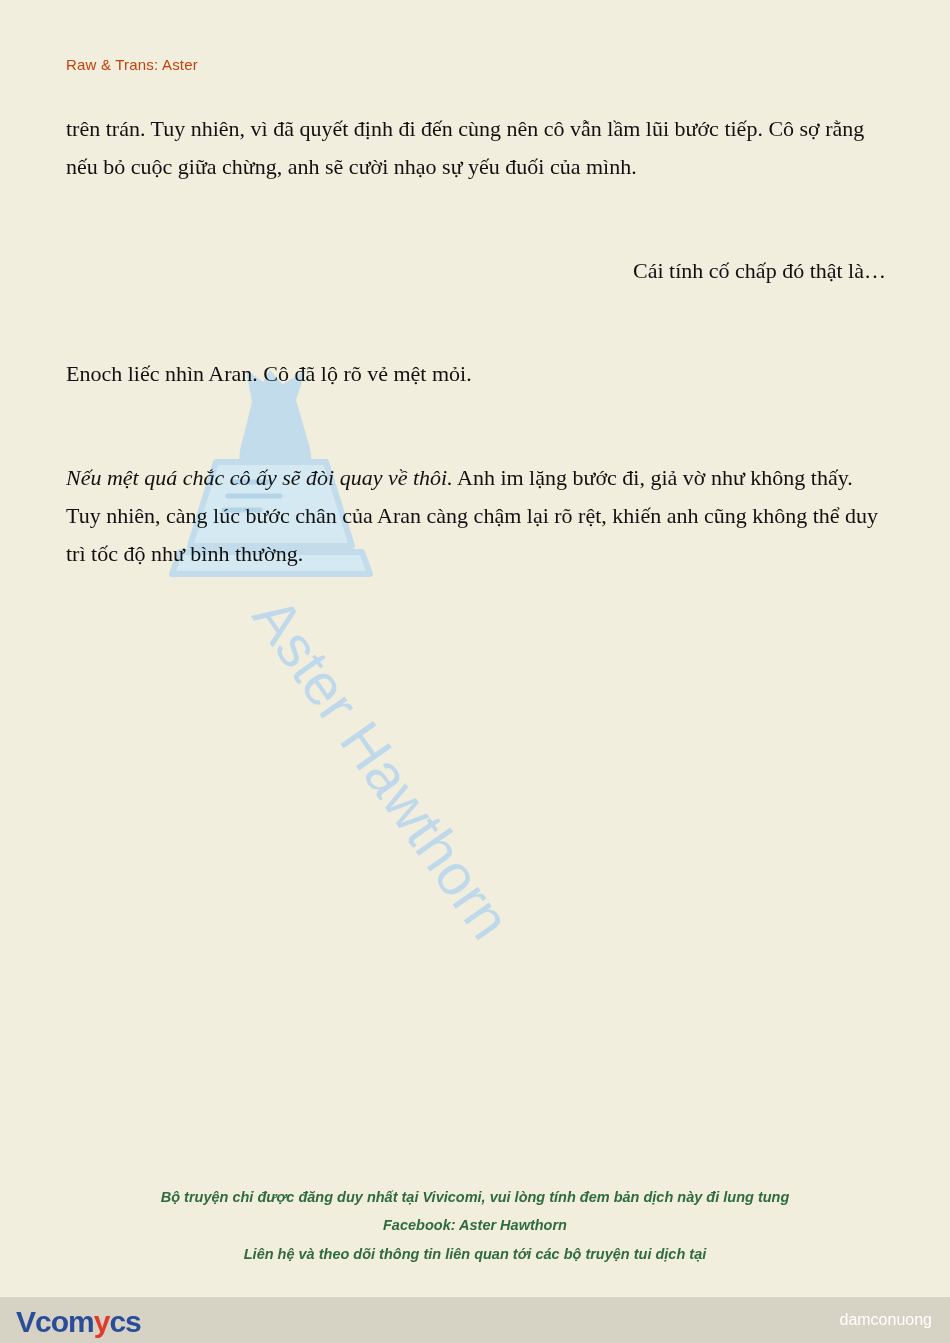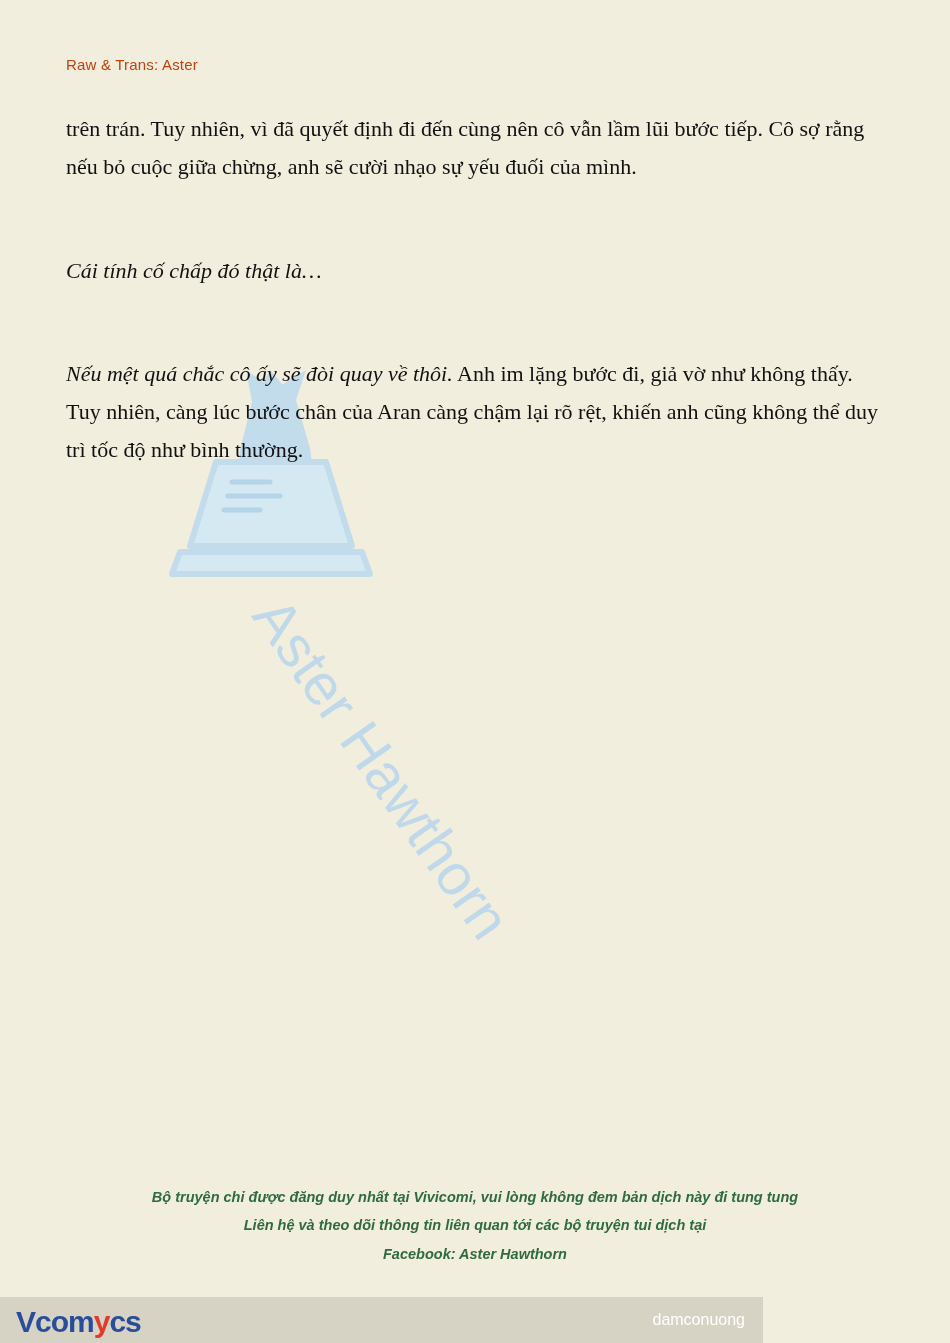--- a/index.html
+++ b/index.html
@@ -73,21 +73,21 @@
     line-height: 1.72;
     color: #111111;
   }
   .para {
     margin: 0 0 22px 0;
   }
   .para.gap-large {
     margin-bottom: 66px;
   }
   .italic {
-    font-style: italic;
+    text-align: right;
   }
   .mixed .lead {
     font-style: italic;
     margin-top: 20px;
   }
 
   
   .footer-notes {
     position: absolute;
     left: 0;
@@ -100,21 +100,21 @@
     font-weight: bold;
     font-style: italic;
     line-height: 1.95;
   }
 
   
   .bottom-bar {
     position: absolute;
     left: 0;
     bottom: 0;
-    width: 763px;
+    width: 950px;
     height: 46px;
     background: #d7d3c4;
   }
   .vcomics-logo {
     position: absolute;
     left: 16px;
     bottom: 6px;
     font-family: "Liberation Sans", sans-serif;
     font-weight: bold;
     font-size: 30px;
@@ -156,27 +156,28 @@
 
         <path d="M60 222 L242 222 L250 244 L52 244 Z" fill="#d5e9f3" stroke="#c2dcec" stroke-width="6"></path>
       </g>
     </svg>
     <div class="wm-text">Aster Hawthorn</div>
   </div>
 
   <div class="content">
     <p class="para gap-large">trên trán. Tuy nhiên, vì đã quyết định đi đến cùng nên cô vẫn lầm lũi bước tiếp. Cô sợ rằng nếu bỏ cuộc giữa chừng, anh sẽ cười nhạo sự yếu đuối của mình.</p>
     <p class="para italic gap-large">Cái tính cố chấp đó thật là…</p>
+    <p class="para gap-large">Enoch liếc nhìn Aran. Cô đã lộ rõ vẻ mệt mỏi.</p>
     <p class="para mixed"><span class="lead">Nếu mệt quá chắc cô ấy sẽ đòi quay về thôi.</span><span> Anh im lặng bước đi, giả vờ như không thấy. Tuy nhiên, càng lúc bước chân của Aran càng chậm lại rõ rệt, khiến anh cũng không thể duy trì tốc độ như bình thường.</span></p>
   </div>
 
   <div class="footer-notes">
-    <div>Bộ truyện chỉ được đăng duy nhất tại Vivicomi, vui lòng không đem bản dịch này đi tung tung</div>
+    <div>Bộ truyện chỉ được đăng duy nhất tại Vivicomi, vui lòng tính đem bản dịch này đi lung tung</div>
+    <div>Facebook: Aster Hawthorn</div>
     <div>Liên hệ và theo dõi thông tin liên quan tới các bộ truyện tui dịch tại</div>
-    <div>Facebook: Aster Hawthorn</div>
   </div>
 
   <div class="bottom-bar">
     <div class="vcomics-logo"><span class="vc-v">V</span><span class="vc-com">com</span><span class="vc-y">y</span><span class="vc-cs">cs</span></div>
     <div class="bottom-right-text">damconuong</div>
   </div>
 
 </div>
 
 </body></html>

